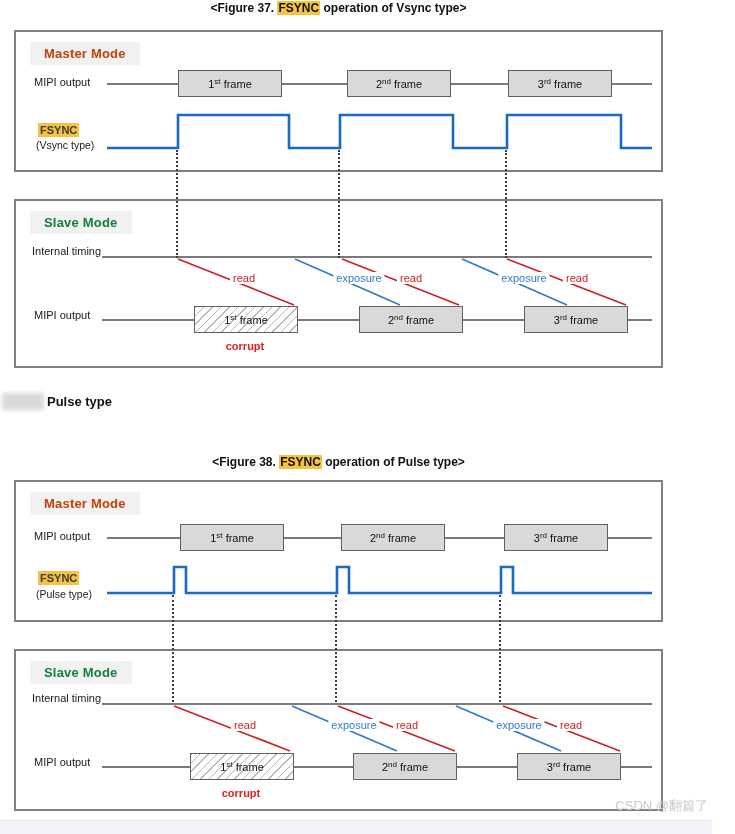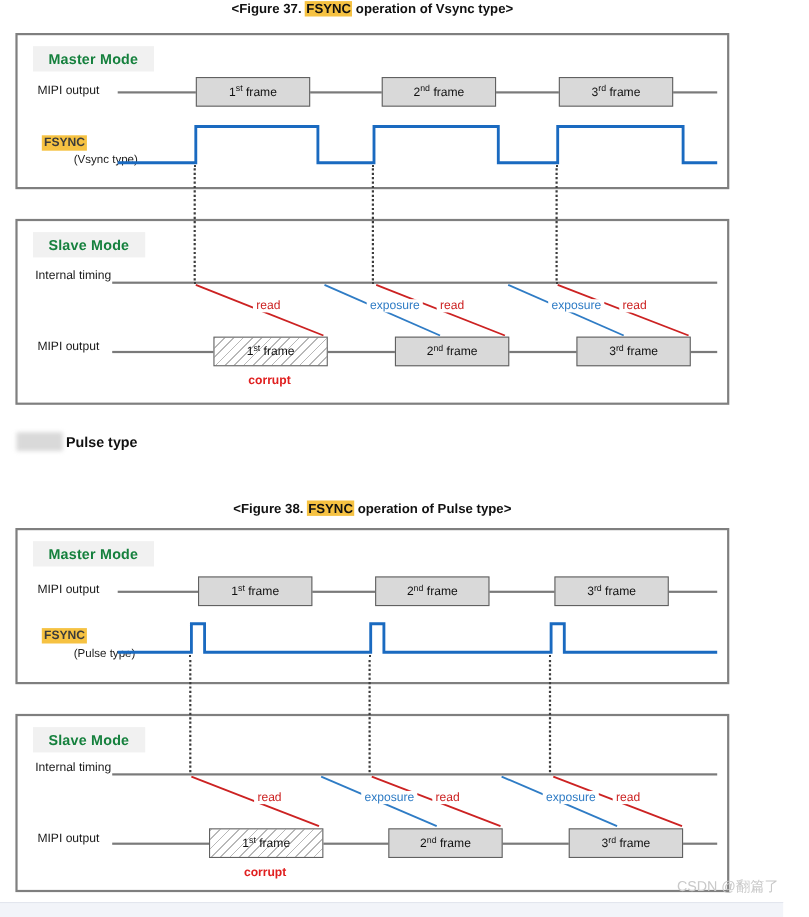--- a/index.html
+++ b/index.html
@@ -3,40 +3,40 @@
 <meta charset="utf-8">
 <style>
   html,body{margin:0;padding:0;background:#ffffff;}
   .page{position:relative;width:712px;height:834px;background:#ffffff;overflow:hidden;
         font-family:"Liberation Sans", sans-serif;color:#1a1a1a;}
   .fig-title{position:absolute;left:0;width:677px;text-align:center;font-size:12px;font-weight:bold;color:#111;}
   .hl{background:#f6c242;padding:0 1px;}
   .panel{position:absolute;left:14px;width:645px;border:2px solid #7f7f7f;background:#fff;}
   .mode-label{position:absolute;left:14px;top:10px;background:#f1f1f1;padding:4px 14px;
               font-size:13px;font-weight:bold;letter-spacing:.2px;}
-  .mode-label.master{color:#15803d;}
+  .mode-label.master{color:#c2410c;}
   .mode-label.slave{color:#15803d;}
   .row-label{position:absolute;font-size:11px;color:#1a1a1a;white-space:nowrap;}
   .hline{position:absolute;height:2px;background:#7a7a7a;}
   .frame-box{position:absolute;height:25px;width:102px;background:#d9d9d9;border:1.5px solid #616161;
              display:flex;align-items:center;justify-content:center;font-size:11px;color:#111;white-space:nowrap;}
   .frame-box sup{font-size:8px;line-height:0;vertical-align:4px;}
   .frame-box.hatched{background:#fff;
       background-image:repeating-linear-gradient(135deg,rgba(160,160,160,.75) 0 1px,transparent 1px 6px);}
   .sig-label{position:absolute;font-size:11px;font-weight:bold;color:#3b3b3b;}
   .sig-label .hl{padding:1px 2px;}
-  .sig-type{position:absolute;font-size:10.5px;color:#222;margin-left:31px;}
+  .sig-type{position:absolute;font-size:10.5px;color:#222;}
   .wave-svg,.diag-svg{position:absolute;left:0;top:0;pointer-events:none;}
   .dotted-v{position:absolute;width:0;border-left:2px dotted #3c3c3c;z-index:5;}
   .diag-label{position:absolute;font-size:11px;background:#fff;padding:0 3px;white-space:nowrap;z-index:3;
               transform:translateX(-50%);margin-left:12px;}
   .diag-label.red{color:#cc2222;}
   .diag-label.blue{color:#2f7cc5;}
   .corrupt{position:absolute;font-size:11px;font-weight:bold;color:#e02020;transform:translateX(-50%);}
-  .section-heading{position:absolute;left:15px;font-size:13px;font-weight:bold;color:#111;display:flex;align-items:center;}
+  .section-heading{position:absolute;left:2px;font-size:13px;font-weight:bold;color:#111;display:flex;align-items:center;}
   .redacted{display:inline-block;width:42px;height:17px;background:#d9d9d9;filter:blur(2px);margin-right:3px;}
   .body-text{position:absolute;left:14px;font-size:11.5px;color:#1a1a1a;}
   .watermark{position:absolute;right:4px;top:797px;font-size:13px;color:#c9c9c9;z-index:8;}
   .bottom-strip{position:absolute;left:0;top:820px;width:735px;height:14px;background:#f2f4f9;border-top:1px solid #e3e6ee;}
 </style>
 </head>
 <body>
 
 <div class="page">
 

